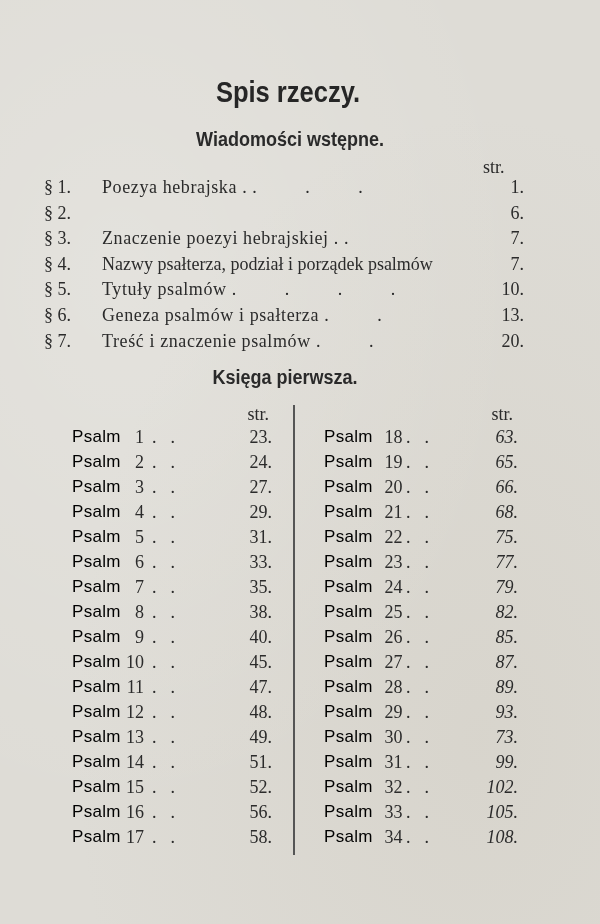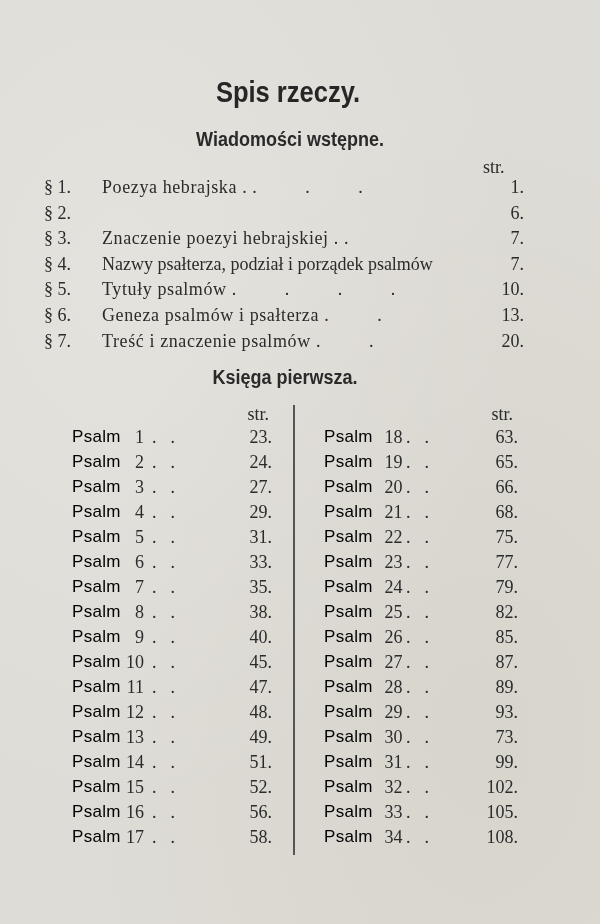--- a/index.html
+++ b/index.html
@@ -47,21 +47,21 @@
     .prow { height: 25px; position: relative; line-height: 22px; white-space: nowrap; }
     .prow .w { position: absolute; left: 0; font-family: "Liberation Sans", sans-serif; font-size: 17px; letter-spacing: 0.3px; color: #000000; }
     .prow .n { position: absolute; left: 56px; width: 34px; text-align: right; }
     .col.left .prow .n { left: 52px; width: 20px; }
     .col.right .prow .n { left: 57px; width: 25px; text-align: center; }
     .prow .dots { position: absolute; left: 104px; letter-spacing: 14px; }
     .col.left .prow .dots { left: 80px; }
     .col.right .prow .dots { left: 82px; }
     .prow .pg { position: absolute; right: 0; text-align: right; margin-left: 42px; }
     .col.left .prow .pg { right: 0; }
-    .col.right .prow .pg { right: 6px; }
+    .col.right .prow .pg { right: 6px; font-style: italic; }
   </style>
 </head>
 <body>
 
 <div class="page">
   <div class="title">Spis rzeczy.</div>
   <div class="subtitle">Wiadomości wstępne.</div>
   <div class="intro-str">str.</div>
 
   <div class="intro-list" id="intro-list">

